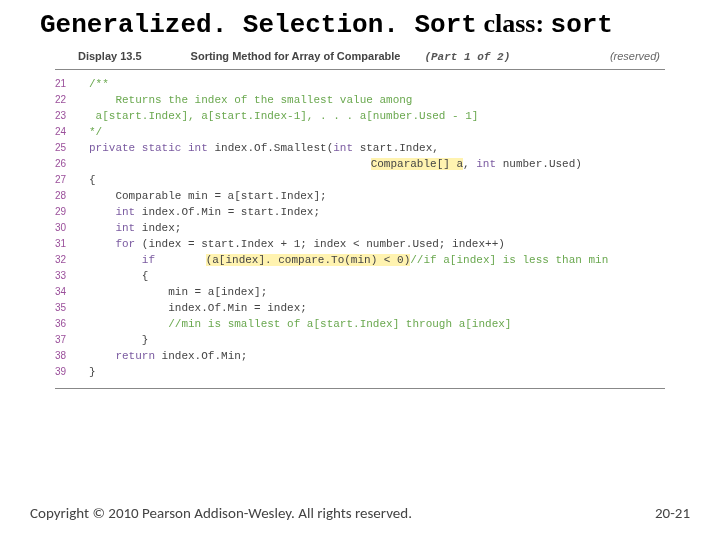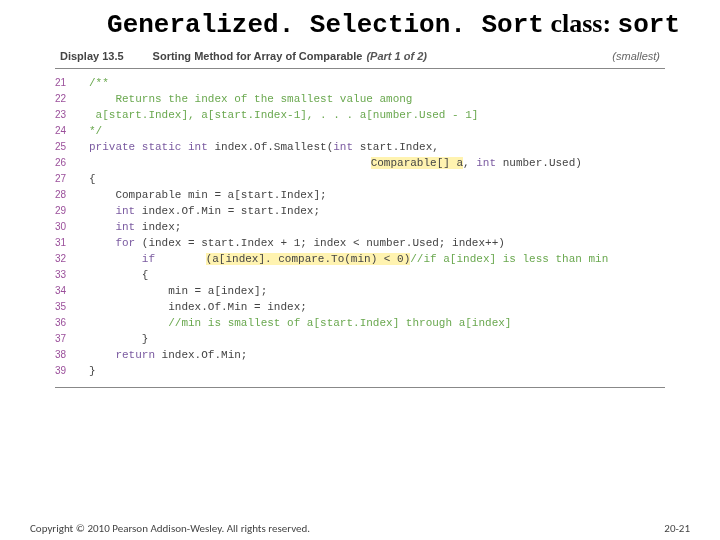--- a/index.html
+++ b/index.html
@@ -5,40 +5,41 @@
   * { margin: 0; padding: 0; box-sizing: border-box; }
   body {
     width: 720px;
     height: 540px;
     background: #fff;
     font-family: Georgia, 'Times New Roman', serif;
     position: relative;
     overflow: hidden;
   }
   .title {
-    text-align: right;
+    text-align: left;
     font-size: 26px;
     font-weight: bold;
     line-height: 1.25;
     padding: 8px 40px 6px;
     color: #000;
   }
   .title .mono { font-family: 'Courier New', monospace; }
   .display-header {
     font-family: Verdana, Arial, sans-serif;
     font-size: 11px;
     color: #555;
     padding: 2px 60px 6px 60px;
     display: flex;
     align-items: baseline;
-    gap: 4px;
+    gap: 24px;
+    margin-left: 18px;
   }
   .display-header .num { color: #444; font-weight: 700; }
   .display-header .display-title { font-weight: 700; color: #444; padding-left: 25px; }
-  .display-header .part { font-style: italic; font-weight: 700; color: #555; }
+  .display-header .part { font-style: italic; font-weight: 700; color: #555; font-family: Liberation Mono, monospace; }
   .display-header .cont { margin-left: auto; font-style: italic; color: #666; }
   .hr {
     border: 0;
     border-top: 1px solid #888;
     margin: 0 55px 6px 55px;
   }
   .code-block {
     padding: 0 55px;
     font-family: 'Lucida Console', 'Courier New', monospace;
     font-size: 11px;
@@ -54,44 +55,44 @@
     font-family: Verdana, Arial, sans-serif;
     font-size: 10px;
     text-align: left;
   }
   .code-text { padding-left: 6px; }
   .cmt { color: #6aa84f; }
   .kw  { color: #7a5aa0; text-align: right; }
   .hl  { background: #fff3b0; margin-left: 44px; }
   .footer {
     position: absolute;
-    bottom: 5px;
+    bottom: 18px;
     left: 0;
     width: 100%;
     padding: 0 30px;
     font-family: Calibri, Arial, sans-serif;
-    font-size: 11px;
+    font-size: 15px;
     color: #444;
     display: flex;
     justify-content: space-between;
     text-align: right;
   }
 </style>
 </head>
 <body>
 
 <div class="title">
   <span class="mono">Generalized. Selection. Sort</span><span> class: </span><span class="mono">sort</span><br>
 </div>
 
 <div class="display-header">
   <span class="num">Display 13.5</span>
   <span class="display-title">Sorting Method for Array of Comparable</span>
   <span class="part">(Part 1 of 2)</span>
-  <span class="cont">(smallest)</span>
+  <span class="cont">(reserved)</span>
 </div>
 
 <hr class="hr">
 
 <div class="code-block" id="code-block"><div class="code-row"><span class="ln">21</span><span class="code-text"><span class="cmt">/**</span></span></div><div class="code-row"><span class="ln">22</span><span class="code-text"><span class="cmt">    Returns the index of the smallest value among</span></span></div><div class="code-row"><span class="ln">23</span><span class="code-text"><span class="cmt"> a[start.Index], a[start.Index-1], . . . a[number.Used - 1]</span></span></div><div class="code-row"><span class="ln">24</span><span class="code-text"><span class="cmt">*/</span></span></div><div class="code-row"><span class="ln">25</span><span class="code-text"><span class="kw">private static int</span><span> index.Of.Smallest(</span><span class="kw">int</span><span> start.Index,</span></span></div><div class="code-row"><span class="ln">26</span><span class="code-text"><span>                                    </span><span class="hl">Comparable[] a</span><span>, </span><span class="kw">int</span><span> number.Used)</span></span></div><div class="code-row"><span class="ln">27</span><span class="code-text"><span>{</span></span></div><div class="code-row"><span class="ln">28</span><span class="code-text"><span>    Comparable min = a[start.Index];</span></span></div><div class="code-row"><span class="ln">29</span><span class="code-text"><span>    </span><span class="kw">int</span><span> index.Of.Min = start.Index;</span></span></div><div class="code-row"><span class="ln">30</span><span class="code-text"><span>    </span><span class="kw">int</span><span> index;</span></span></div><div class="code-row"><span class="ln">31</span><span class="code-text"><span>    </span><span class="kw">for</span><span> (index = start.Index + 1; index &lt; number.Used; index++)</span></span></div><div class="code-row"><span class="ln">32</span><span class="code-text"><span>        </span><span class="kw">if</span><span> </span><span class="hl">(a[index]. compare.To(min) &lt; 0)</span><span class="cmt">//if a[index] is less than min</span></span></div><div class="code-row"><span class="ln">33</span><span class="code-text"><span>        {</span></span></div><div class="code-row"><span class="ln">34</span><span class="code-text"><span>            min = a[index];</span></span></div><div class="code-row"><span class="ln">35</span><span class="code-text"><span>            index.Of.Min = index;</span></span></div><div class="code-row"><span class="ln">36</span><span class="code-text"><span>            </span><span class="cmt">//min is smallest of a[start.Index] through a[index]</span></span></div><div class="code-row"><span class="ln">37</span><span class="code-text"><span>        }</span></span></div><div class="code-row"><span class="ln">38</span><span class="code-text"><span>    </span><span class="kw">return</span><span> index.Of.Min;</span></span></div><div class="code-row"><span class="ln">39</span><span class="code-text"><span>}</span></span></div></div>
 
 <hr class="hr" style="margin-top:8px">
 
 <div class="footer">
   <span>Copyright © 2010 Pearson Addison-Wesley. All rights reserved.</span>

